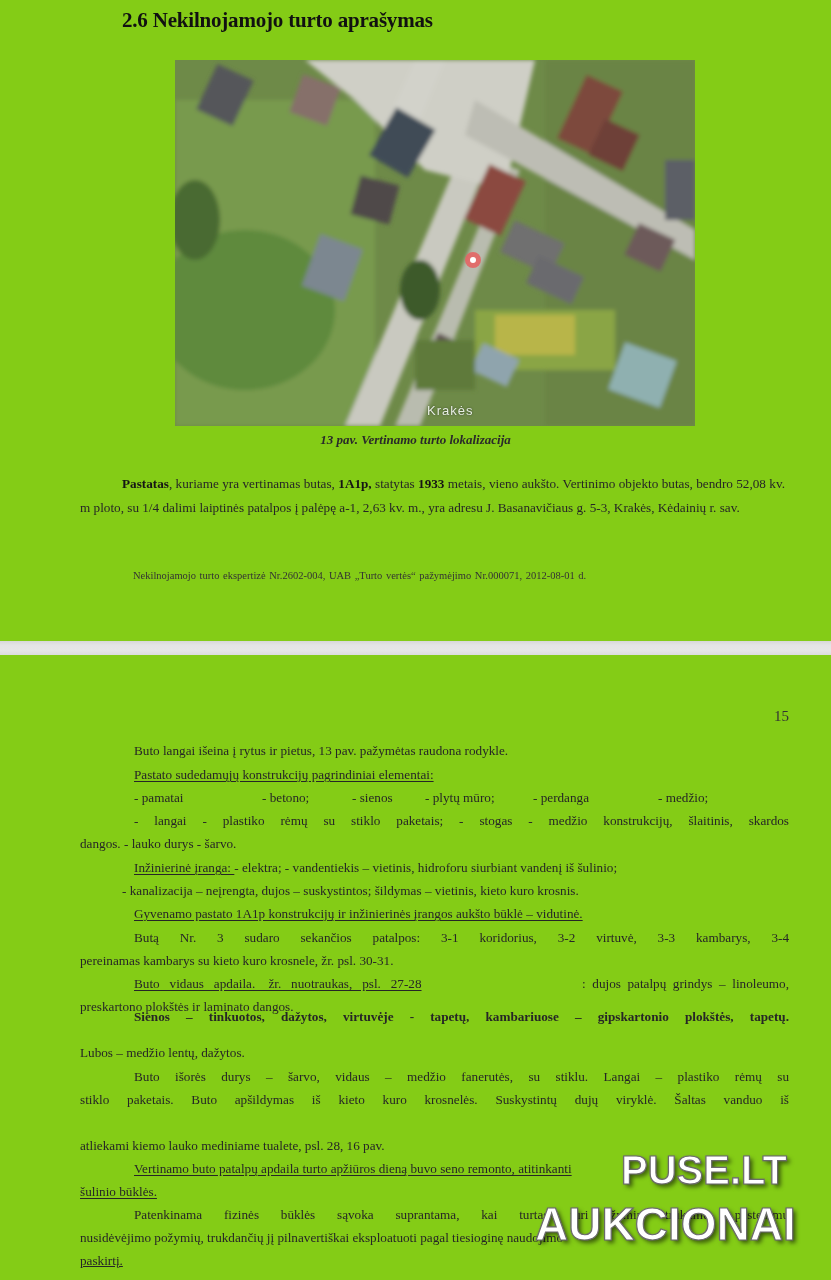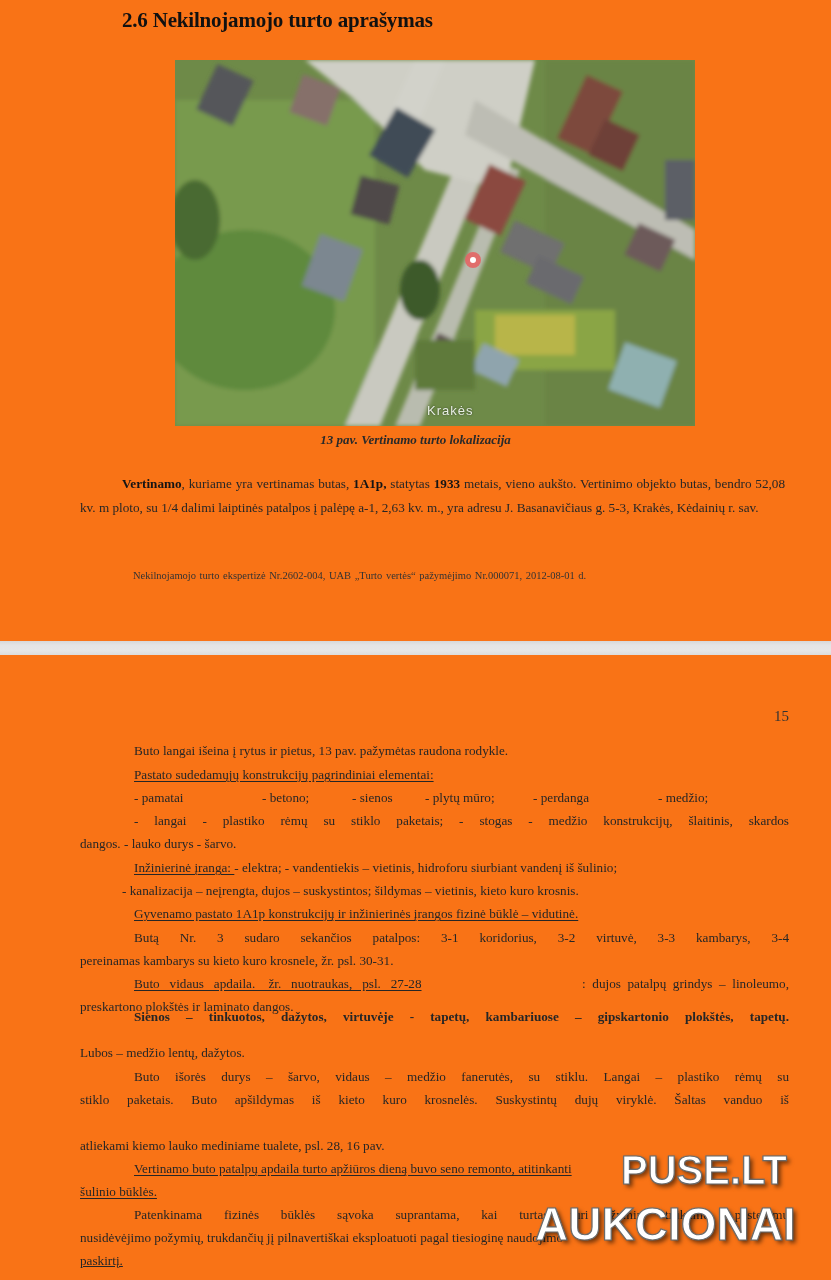--- a/index.html
+++ b/index.html
@@ -1,19 +1,19 @@
 <!DOCTYPE html>
 <html><head>
 <meta charset="utf-8">
 <style>
   * { box-sizing: border-box; margin: 0; padding: 0; }
   html, body { width: 831px; height: 1280px; background: #ffffff; overflow: hidden; }
   body { position: relative; font-family: "Liberation Serif", "DejaVu Serif", serif; color: #1d1d1d; }
 
-  .page { position: absolute; left: 0; width: 831px; background: #f97316; }
+  .page { position: absolute; left: 0; width: 831px; background: #84cc16; }
   #page1 { top: 0; height: 641px; }
   #page2 { top: 655px; height: 625px; }
 
   .gap { position: absolute; left: 0; top: 641px; width: 831px; height: 14px;
          background: linear-gradient(#d8d8d8, #e4e4e4 30%, #e6e6e6 70%, #dcdcdc); }
 
   .heading { position: absolute; left: 122px; top: 8px; font-size: 21px; font-weight: bold; color: #111; letter-spacing: -0.2px; }
 
   .map { position: absolute; left: 175px; top: 60px; width: 520px; height: 366px; overflow: hidden; background: #6f8a4a; }
   .map svg { display: block; }
@@ -93,21 +93,21 @@
         <circle cx="298" cy="200" r="8" fill="#e46565" opacity="0.9"></circle>
         <circle cx="298" cy="200" r="3" fill="#ffffff"></circle>
       </g>
     </svg>
     <div class="map-label">Krakės</div>
   </div>
 
   <div class="caption">13 pav. Vertinamo turto lokalizacija</div>
 
   <div class="para p1">
-    <b>Vertinamo</b><span>, kuriame yra vertinamas butas,  </span><b>1A1p,</b><span> statytas </span><b>1933</b><span> metais, vieno aukšto.  Vertinimo objekto butas, bendro 52,08 kv. m ploto,  su 1/4 dalimi laiptinės patalpos į palėpę a-1, 2,63 kv. m., yra adresu J. Basanavičiaus g. 5-3, Krakės,  Kėdainių r. sav.</span>
+    <b>Pastatas</b><span>, kuriame yra vertinamas butas,  </span><b>1A1p,</b><span> statytas </span><b>1933</b><span> metais, vieno aukšto.  Vertinimo objekto butas, bendro 52,08 kv. m ploto,  su 1/4 dalimi laiptinės patalpos į palėpę a-1, 2,63 kv. m., yra adresu J. Basanavičiaus g. 5-3, Krakės,  Kėdainių r. sav.</span>
   </div>
 
   <div class="footnote">Nekilnojamojo turto ekspertizė  Nr.2602-004,   UAB „Turto vertės“ pažymėjimo Nr.000071, 2012-08-01 d.</div>
 </div>
 
 <div class="gap"></div>
 
 <div class="page" id="page2">
   <div class="pagenum">15</div>
 
@@ -119,21 +119,21 @@
   <div class="line" style="left:352px; top:135px;">- sienos</div>
   <div class="line" style="left:425px; top:135px;">- plytų mūro;</div>
   <div class="line" style="left:533px; top:135px;">- perdanga</div>
   <div class="line" style="left:658px; top:135px;">- medžio;</div>
 
   <div class="line j" style="left:134px; top:158px; width:655px;">-  langai  - plastiko rėmų su stiklo paketais;  - stogas  - medžio konstrukcijų, šlaitinis, skardos</div>
   <div class="line" style="left:80px; top:181px;">dangos. - lauko durys     - šarvo.</div>
 
   <div class="line" style="left:134px; top:205px;"><span class="u">Inžinierinė įranga: </span><span>- elektra;  - vandentiekis – vietinis, hidroforu siurbiant vandenį iš šulinio;</span></div>
   <div class="line" style="left:122px; top:228px;">-     kanalizacija – neįrengta, dujos – suskystintos;  šildymas – vietinis,  kieto kuro krosnis.</div>
-  <div class="line u" style="left:134px; top:251px;">Gyvenamo pastato 1A1p konstrukcijų ir inžinierinės įrangos fizinė būklė – vidutinė.</div>
+  <div class="line u" style="left:134px; top:251px;">Gyvenamo pastato 1A1p konstrukcijų ir inžinierinės įrangos aukšto būklė – vidutinė.</div>
 
   <div class="line j" style="left:134px; top:275px; width:655px;">Butą  Nr.  3  sudaro  sekančios   patalpos:  3-1  koridorius,  3-2  virtuvė,  3-3  kambarys,   3-4</div>
   <div class="line" style="left:80px; top:298px;">pereinamas kambarys su kieto kuro krosnele, žr. psl. 30-31.</div>
 
   <div class="line" style="left:134px; top:321px; width:655px; display:flex; justify-content:space-between;">
       <span class="u" style="white-space:pre;">Buto   vidaus   apdaila.    žr.   nuotraukas,   psl.   27-28</span>
       <span style="white-space:pre;">:  dujos  patalpų  grindys  –  linoleumo,</span>
     </div>
   <div class="line" style="left:80px; top:344px;">preskartono plokštės ir laminato dangos.</div>
 

